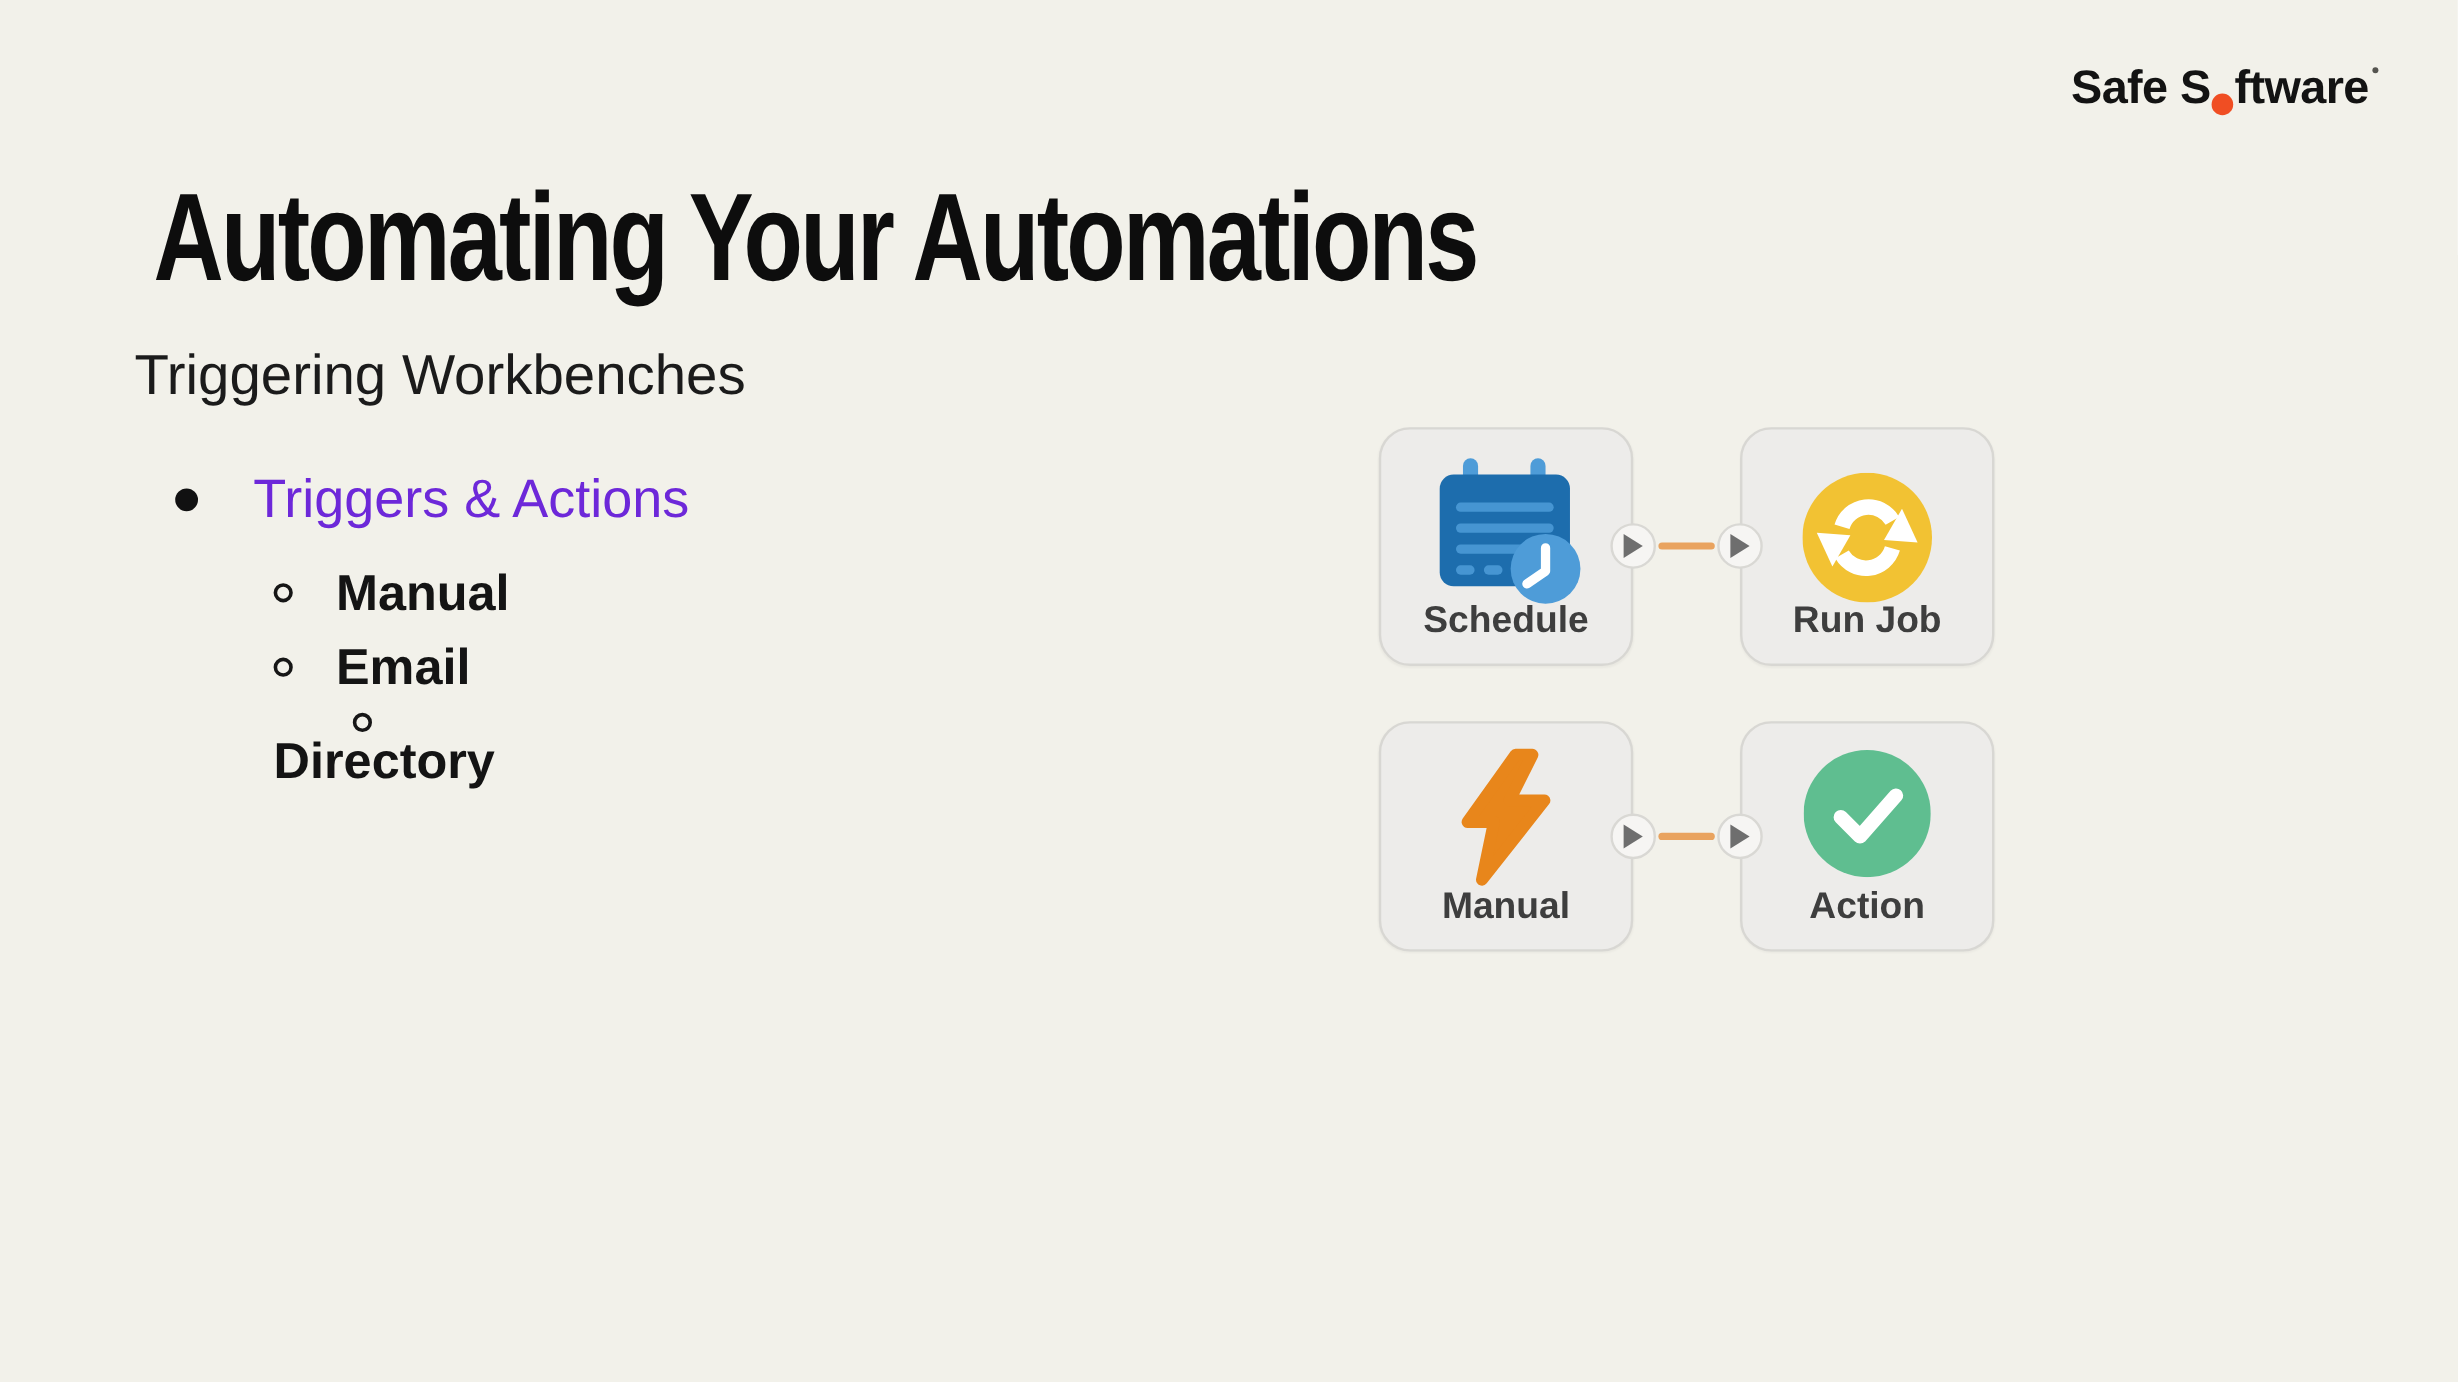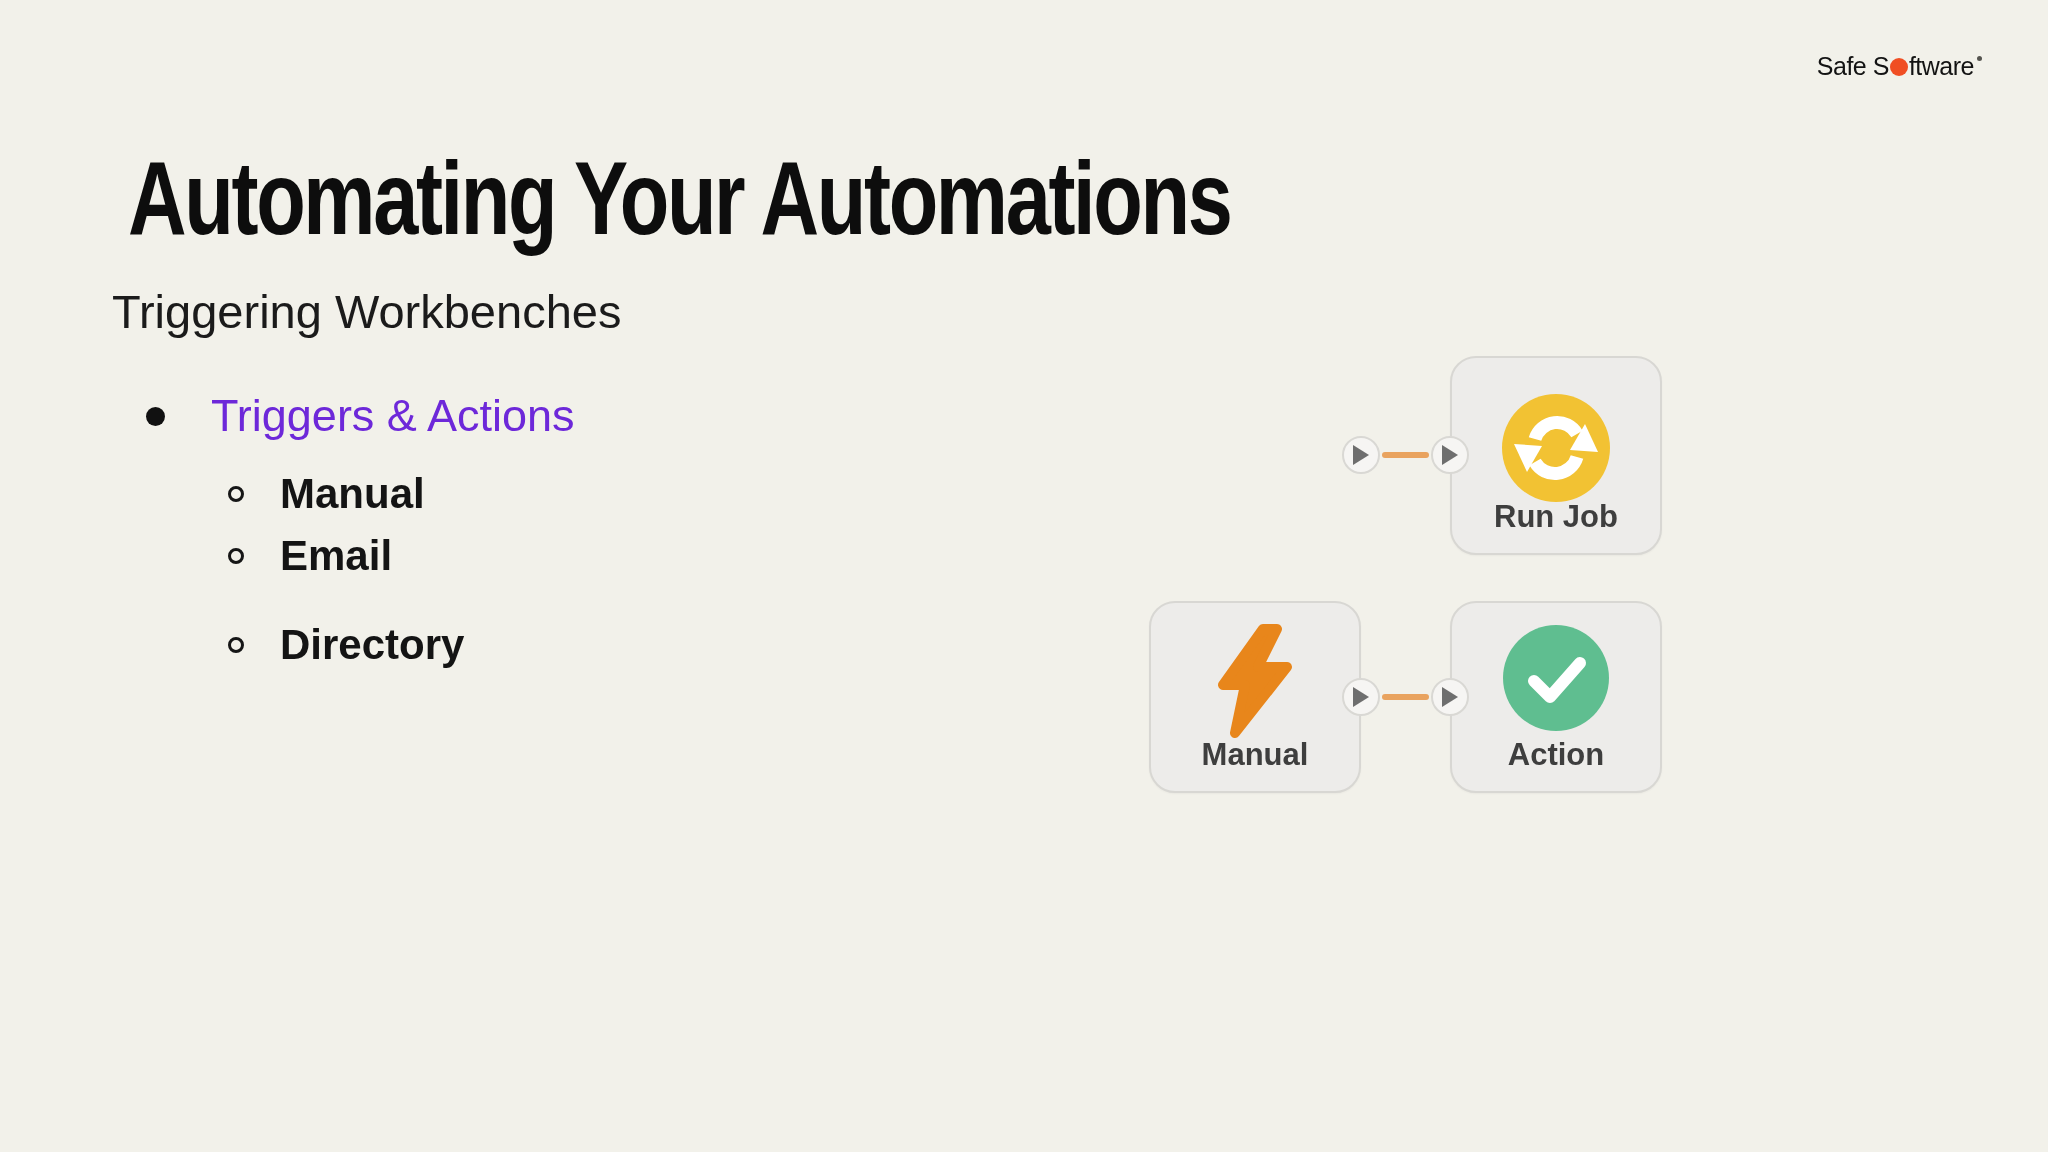--- a/index.html
+++ b/index.html
@@ -1,39 +1,39 @@
 <!DOCTYPE html>
 <html><head>
 <meta charset="utf-8">
 <style>
   html,body{margin:0;padding:0;}
   body{font-family:"Liberation Sans","DejaVu Sans",sans-serif;}
   .slide{position:relative;width:2048px;height:1152px;background:#F2F1EA;overflow:hidden;}
 
   
-  .logo{position:absolute;top:52px;right:66px;display:flex;align-items:flex-start;
-        font-weight:normal;font-size:25px;letter-spacing:-0.5px;color:#131313;white-space:nowrap;}
+  .logo{position:absolute;top:52px;right:66px;display:flex;align-items:flex-end;
+        font-weight:bold;font-size:39px;letter-spacing:-0.5px;color:#131313;white-space:nowrap;}
   .logo-dot{display:inline-block;width:18px;height:18px;border-radius:50%;background:#F04E23;
             margin:6px 1px 0 1px;}
   .logo-tm{width:5px;height:5px;border-radius:50%;background:#55544f;align-self:flex-start;margin:4px 0 0 3px;}
 
   
   .title{position:absolute;left:128px;top:146px;font-size:104px;font-weight:bold;
          letter-spacing:-3px;color:#0D0D0D;line-height:1.0;white-space:nowrap;
          transform:scaleX(0.78);transform-origin:left top;}
   .subtitle{position:absolute;left:112px;top:284px;font-size:47px;color:#1B1B1B;white-space:nowrap;}
 
   
   .b1-row{position:absolute;left:146px;top:390px;display:flex;align-items:center;}
   .b1-dot{width:19px;height:19px;border-radius:50%;background:#111;margin-right:46px;flex:none;}
   .b1-text{font-size:45px;color:#6d28d9;white-space:nowrap;}
   .b2-row{position:absolute;left:228px;display:flex;align-items:center;}
   .b2-ring{width:16px;height:16px;border-radius:50%;border:3px solid #161616;margin-right:36px;flex:none;box-sizing:border-box;}
   .b2-text{font-size:42px;color:#141414;white-space:nowrap;font-weight:bold;}
-  .b2-row.r0{top:470px;}.b2-row.r1{top:532px;}.b2-row.r2{top:621px;}.b2-row.r3{top:656px;}
+  .b2-row.r0{top:470px;}.b2-row.r1{top:532px;}.b2-row.r2{top:594px;flex-direction:column;}.b2-row.r3{top:656px;}
 
   
   .diagram{position:absolute;left:1149px;top:356px;width:513px;height:437px;}
   .node{position:absolute;width:212px;background:#EDECEA;border:2px solid #D8D7D3;
         border-radius:26px;box-sizing:border-box;box-shadow:0 1px 2px rgba(0,0,0,0.04);}
   .node.nA{left:0;top:0;height:199px;}
   .node.nB{left:301px;top:0;height:199px;}
   .node.nC{left:0;top:245px;height:192px;}
   .node.nD{left:301px;top:245px;height:192px;}
   .node-icon{position:absolute;left:50%;transform:translateX(-50%);}
@@ -76,20 +76,36 @@
     <span class="b2-ring"></span>
     <span class="b2-text">Email</span>
   </div>
   <div class="b2-row r2">
     <span class="b2-ring"></span>
     <span class="b2-text">Directory</span>
   </div>
 
   <div class="diagram">
 
+    <div class="node nA">
+      <svg class="node-icon" style="top:22px;" width="126" height="126" viewBox="0 0 130 130">
+        <rect x="28" y="2" width="13" height="36" rx="6.5" fill="#4E9CD8"></rect>
+        <rect x="86" y="2" width="13" height="36" rx="6.5" fill="#4E9CD8"></rect>
+        <rect x="8" y="16" width="112" height="96" rx="12" fill="#1D6DAD"></rect>
+        <rect x="22" y="40" width="84" height="8" rx="4" fill="#4E9CD8" opacity="0.85"></rect>
+        <rect x="22" y="58" width="84" height="8" rx="4" fill="#4E9CD8" opacity="0.85"></rect>
+        <rect x="22" y="76" width="84" height="8" rx="4" fill="#4E9CD8" opacity="0.85"></rect>
+        <rect x="22" y="94" width="16" height="8" rx="4" fill="#4E9CD8" opacity="0.85"></rect>
+        <rect x="46" y="94" width="16" height="8" rx="4" fill="#4E9CD8" opacity="0.85"></rect>
+        <rect x="70" y="94" width="16" height="8" rx="4" fill="#4E9CD8" opacity="0.85"></rect>
+        <circle cx="99" cy="97" r="30" fill="#4E9CD8"></circle>
+        <path d="M99 79 L99 99 L83 110" stroke="#FFFFFF" stroke-width="8" fill="none" stroke-linecap="round" stroke-linejoin="round"></path>
+      </svg>
+      <div class="node-label">Schedule</div>
+    </div>
 
     <div class="node nB">
       <svg class="node-icon" style="top:36px;" width="108" height="108" viewBox="0 0 108 108">
         <circle cx="54" cy="54" r="54" fill="#F2C233"></circle>
         <path d="M33 45 A23 23 0 0 1 75 40" stroke="#FFFFFF" stroke-width="13" fill="none"></path>
         <polygon points="83,30 96,58 68,56" fill="#FFFFFF"></polygon>
         <path d="M75 63 A23 23 0 0 1 33 68" stroke="#FFFFFF" stroke-width="13" fill="none"></path>
         <polygon points="25,78 12,50 40,52" fill="#FFFFFF"></polygon>
       </svg>
       <div class="node-label">Run Job</div>

